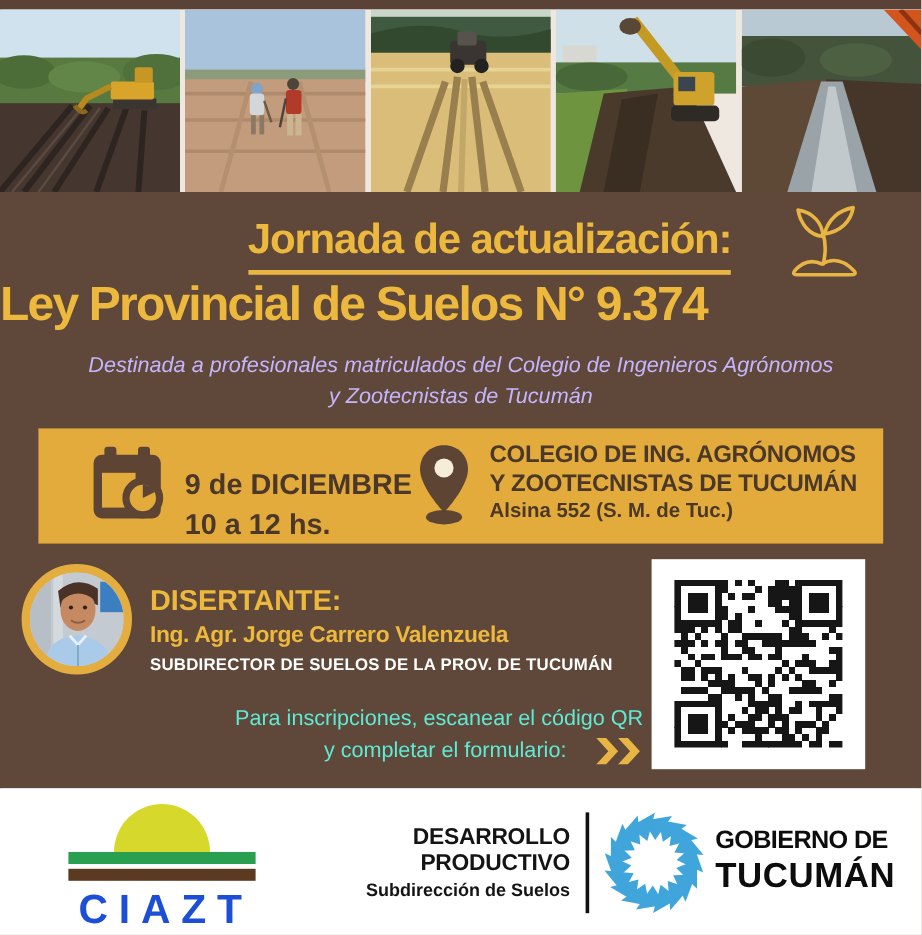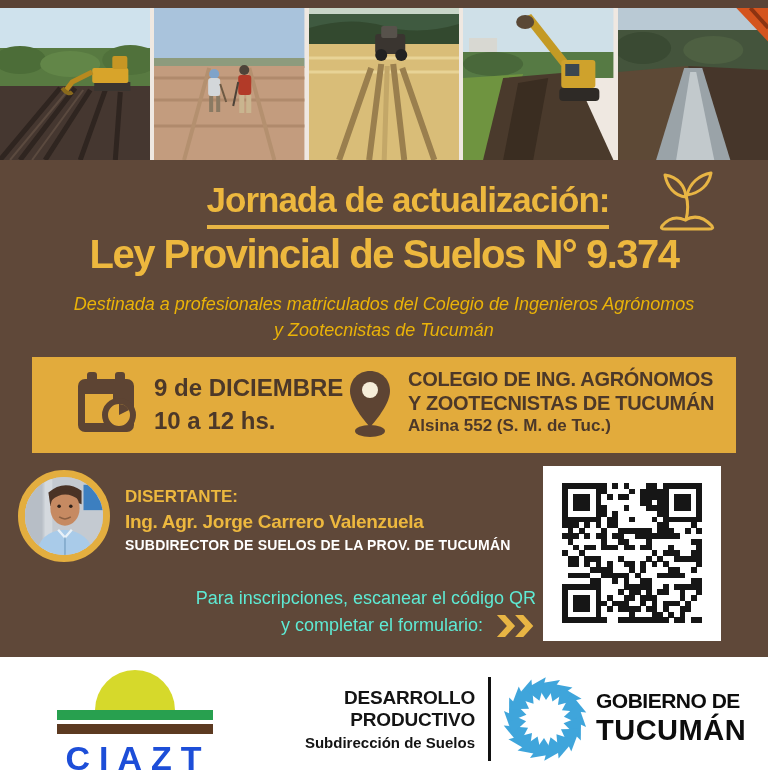--- a/index.html
+++ b/index.html
@@ -10,44 +10,44 @@
   .photos{position:absolute;left:0;top:8px;width:768px;height:152px;background:#efe8e1;
           display:flex;gap:4px;padding:0;box-sizing:border-box;}
   .photo{flex:1;height:152px;overflow:hidden;}
   .photo svg{display:block;width:100%;height:100%;}
   
   .main{position:absolute;left:0;top:160px;width:768px;height:497px;background:#5f4839;}
   .title1{position:absolute;left:0;top:20px;width:768px;text-align:center;
           color:#edb83e;font-size:35px;font-weight:bold;letter-spacing:-1px;}
   .title1 span{border-bottom:4px solid #e8b544;padding-bottom:6px;margin-left:48px;}
   .sprout{position:absolute;left:652px;top:8px;width:70px;height:66px;}
-  .title2{position:absolute;left:0;top:72px;width:768px;text-align:center;
+  .title2{position:absolute;left:0;top:72px;width:768px;text-align:left;
           color:#edb83e;font-size:40px;font-weight:bold;letter-spacing:-1.5px;}
   .subtitle{position:absolute;left:0;top:131px;width:768px;text-align:center;
-            color:#eab308;font-size:18px;font-style:italic;line-height:1.45;}
+            color:#c4b5fd;font-size:18px;font-style:italic;line-height:1.45;}
   
   .band{position:absolute;left:32px;top:197px;width:704px;height:96px;background:#e2ab3c;}
   .cal-icon{position:absolute;left:44px;top:15px;width:64px;height:66px;}
-  .date-block{position:absolute;left:122px;top:14px;color:#4c3829;font-weight:bold;
+  .date-block{position:absolute;left:122px;top:31px;color:#4c3829;font-weight:bold;
               font-size:24px;line-height:1.38;}
   .pin-icon{position:absolute;left:314px;top:12px;width:48px;height:70px;}
   .venue-block{position:absolute;left:376px;top:11px;color:#4c3829;font-weight:bold;}
   .venue-block .vline{font-size:20px;line-height:1.18;letter-spacing:-0.3px;}
   .venue-block .vaddr{font-size:17px;line-height:1.35;}
   
   .avatar{position:absolute;left:18px;top:310px;width:78px;height:78px;border-radius:50%;
           border:7px solid #e3ae3f;overflow:hidden;background:#c8ccd2;}
   .avatar svg{display:block;width:100%;height:100%;}
   .speaker{position:absolute;left:125px;top:327px;}
-  .speaker .slabel{color:#edb83e;font-size:17px;font-weight:bold;}
+  .speaker .slabel{color:#edb83e;font-size:24px;font-weight:bold;}
   .speaker .sname{color:#edb83e;font-size:19px;font-weight:bold;margin-top:4px;letter-spacing:-0.3px;}
   .speaker .srole{color:#ffffff;font-size:14px;font-weight:bold;margin-top:4px;letter-spacing:0.2px;}
   .inscription{position:absolute;right:232px;top:425px;text-align:right;color:#5eead4;
                font-size:18px;line-height:1.5;}
-  .inscription .l2{display:flex;align-items:center;justify-content:flex-end;gap:13px;}
+  .inscription .l2{display:flex;align-items:center;justify-content:flex-end;gap:24px;}
   .chevrons{width:40px;height:24px;display:inline-block;}
   .qr-card{position:absolute;left:543px;top:306px;width:178px;height:175px;background:#ffffff;}
   .qr-card svg{position:absolute;left:19px;top:17px;width:140px;height:140px;}
   
   .footer{position:absolute;left:0;top:657px;width:768px;height:122px;background:#ffffff;}
   .ciazt{position:absolute;left:57px;top:13px;width:156px;text-align:center;}
   .ciazt .sun{width:80px;height:40px;margin:0 auto;background:#d6d92b;
               border-radius:80px 80px 0 0;}
   .ciazt .gbar{width:156px;height:10px;background:#28a04f;}
   .ciazt .bbar{width:156px;height:10px;background:#5c3a21;margin-top:4px;}

